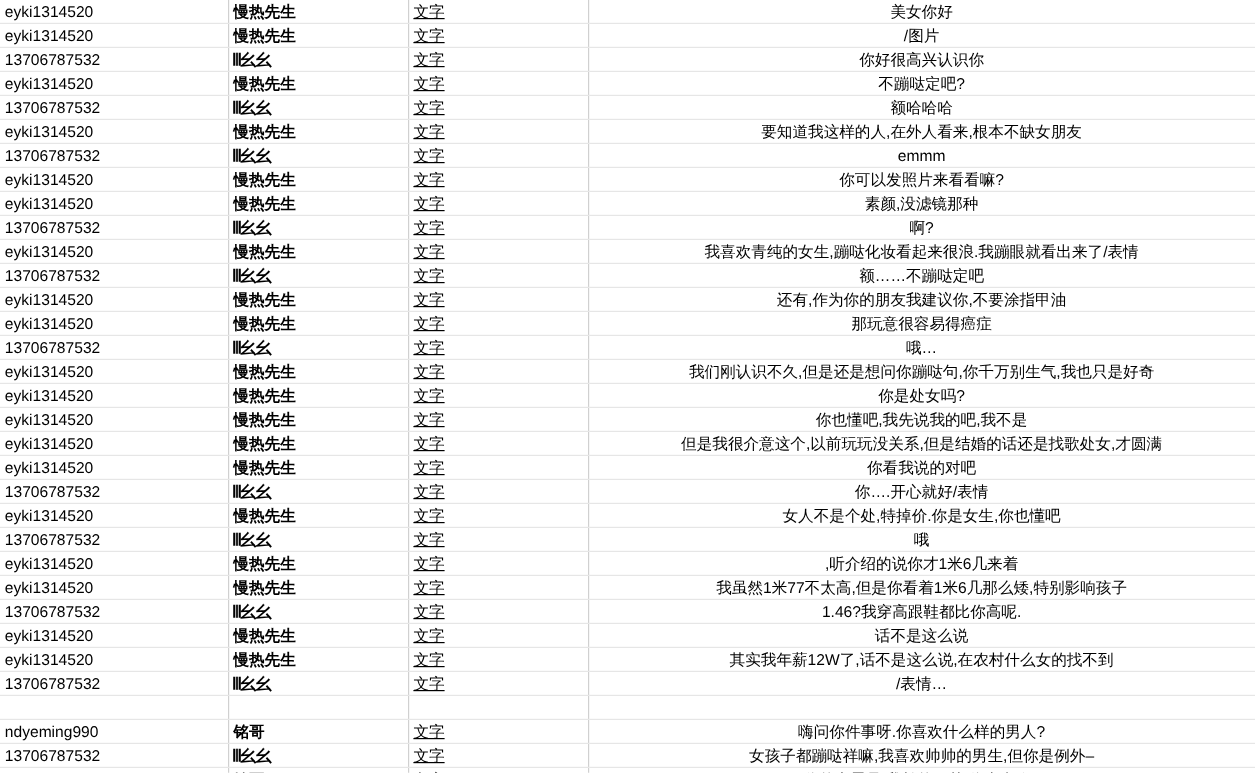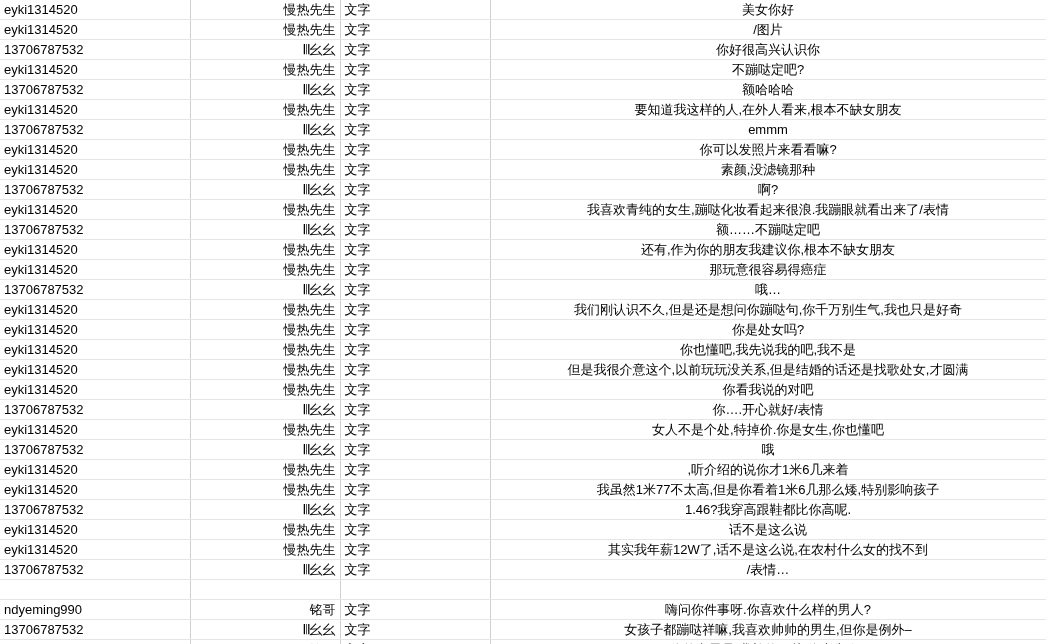--- a/index.html
+++ b/index.html
@@ -29,22 +29,22 @@
     overflow: hidden;
     white-space: nowrap;
     vertical-align: middle;
   }
   col.c-id      { width: 190px; }
   col.c-nick    { width: 150px; }
   col.c-type    { width: 150px; }
   col.c-msg     { width: 556px; }
 
   .cell-id   { text-align: left; }
-  .cell-nick { text-align: right; }
-  .cell-type { text-align: left; padding-left: 10px; }
+  .cell-nick { text-align: left; font-weight: bold; }
+  .cell-type { text-align: left; padding-left: 10px; text-decoration: underline; }
   .cell-msg  { text-align: center; padding-right: 8px; }
 
   .row-blank td {
     border-bottom: 1px solid #e6e6e6;
   }
 </style>
 </head>
 <body>
 
 <table class="sheet">
@@ -124,21 +124,21 @@
       <tr>
         <td class="cell-id">13706787532</td>
         <td class="cell-nick">𝄃𝄂幺幺</td>
         <td class="cell-type">文字</td>
         <td class="cell-msg">额……不蹦哒定吧</td>
       </tr>
       <tr>
         <td class="cell-id">eyki1314520</td>
         <td class="cell-nick">慢热先生</td>
         <td class="cell-type">文字</td>
-        <td class="cell-msg">还有,作为你的朋友我建议你,根本不缺女朋友</td>
+        <td class="cell-msg">还有,作为你的朋友我建议你,不要涂指甲油</td>
       </tr>
       <tr>
         <td class="cell-id">eyki1314520</td>
         <td class="cell-nick">慢热先生</td>
         <td class="cell-type">文字</td>
         <td class="cell-msg">那玩意很容易得癌症</td>
       </tr>
       <tr>
         <td class="cell-id">13706787532</td>
         <td class="cell-nick">𝄃𝄂幺幺</td>

